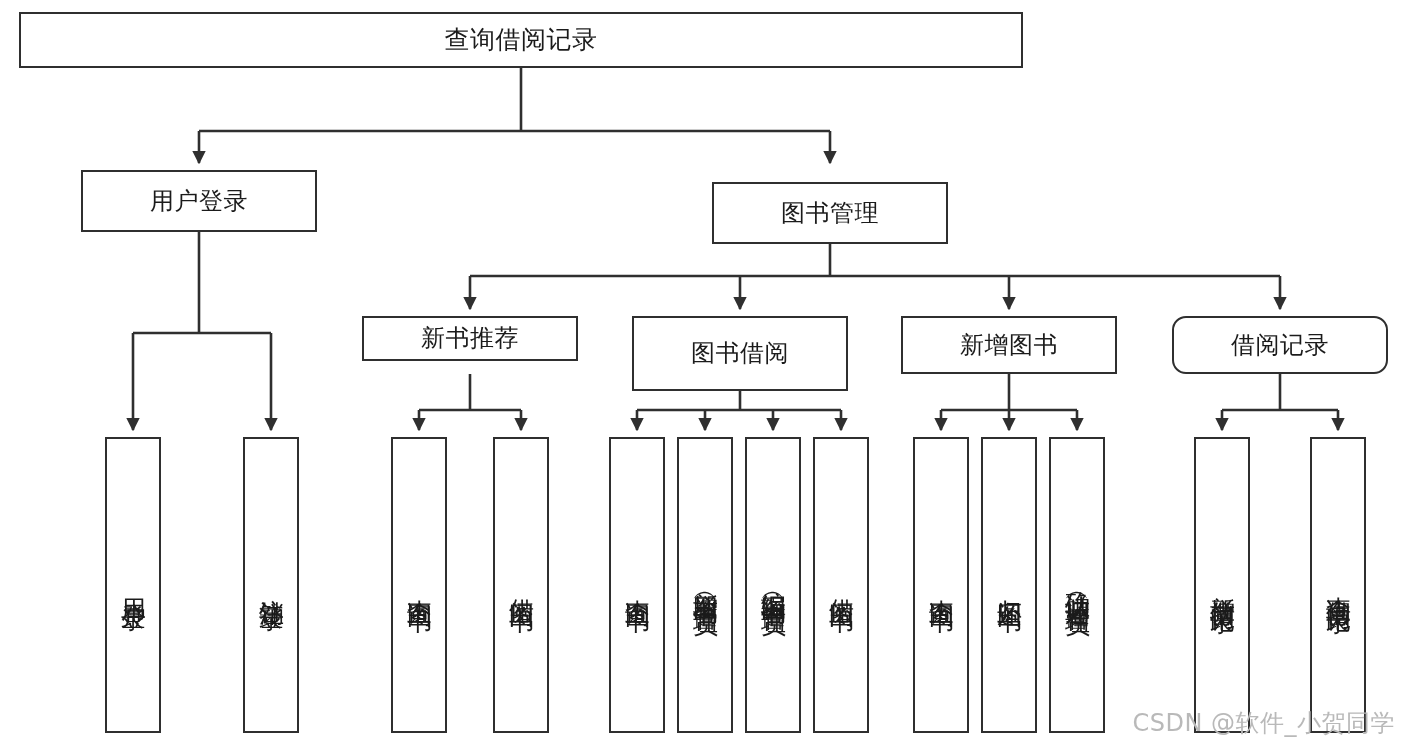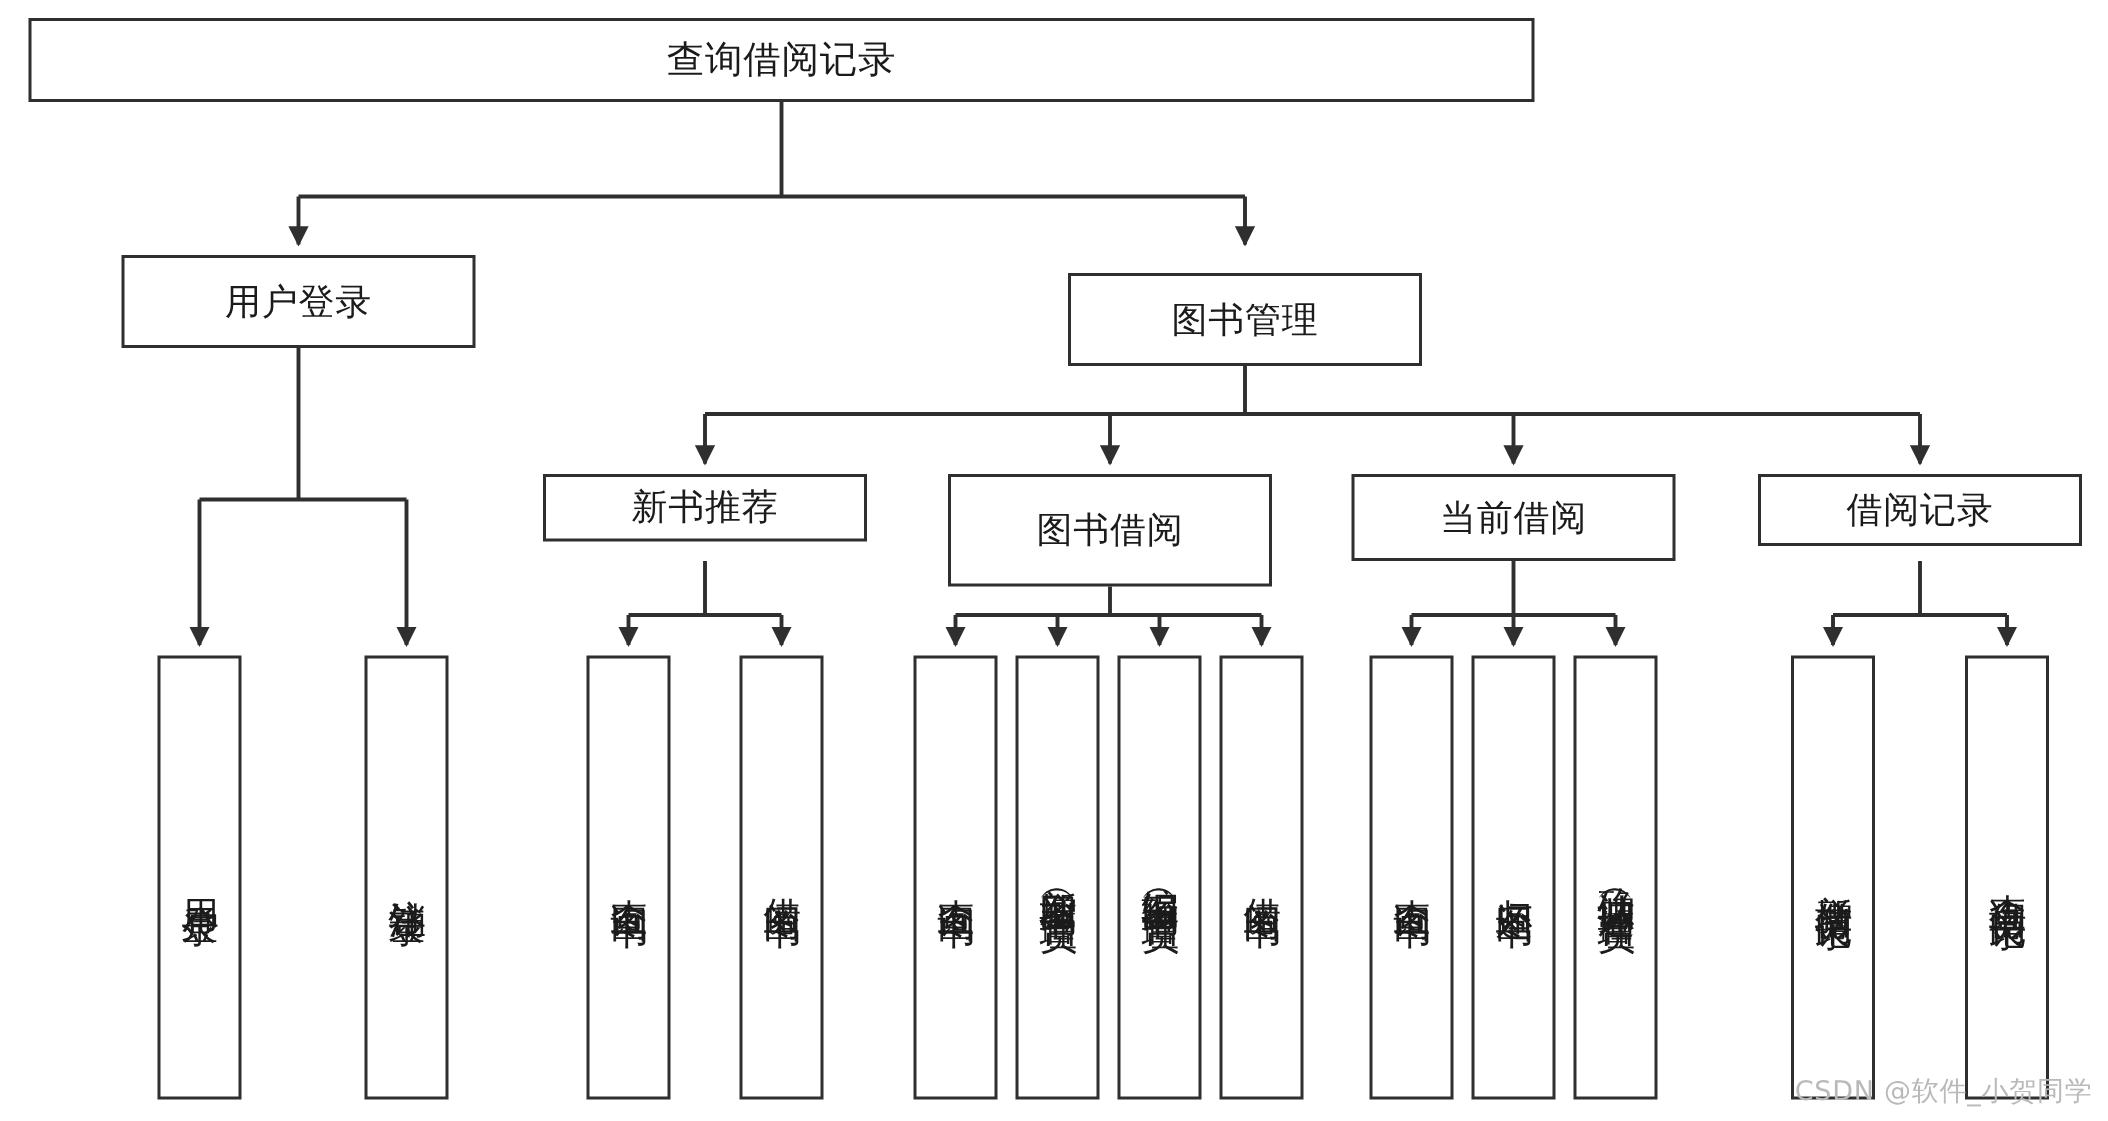--- a/index.html
+++ b/index.html
@@ -60,21 +60,21 @@
     text-orientation: upright;
     font-size: 25px;
     line-height: 1.12;
     letter-spacing: 3px;
     white-space: nowrap;
   }
   .watermark {
     position: absolute;
     right: 10px;
     bottom: 8px;
-    font-size: 18px;
+    font-size: 24px;
     color: #b9b9b9;
     letter-spacing: 0.5px;
     z-index: 3;
     white-space: nowrap;
   }
 </style>
 </head>
 <body>
 
 <div id="canvas">
@@ -143,24 +143,24 @@
 
   <div class="node horizontal" style="left:362px; top:316px; width:216px; height:45px;">
     <span class="node-label">新书推荐</span>
   </div>
 
   <div class="node horizontal" style="left:632px; top:316px; width:216px; height:75px;">
     <span class="node-label">图书借阅</span>
   </div>
 
   <div class="node horizontal" style="left:901px; top:316px; width:216px; height:58px;">
-    <span class="node-label">当前借阅</span>
-  </div>
-
-  <div class="node horizontal" style="left:1172px; top:316px; width:216px; height:48px;">
+    <span class="node-label">新增图书</span>
+  </div>
+
+  <div class="node horizontal" style="left:1172px; top:316px; width:216px; height:58px;border-radius:14px;">
     <span class="node-label">借阅记录</span>
   </div>
 
   <div class="node vertical" style="left:105px; top:437px; width:56px; height:296px;">
     <span class="node-label">用户登录</span>
   </div>
 
   <div class="node vertical" style="left:243px; top:437px; width:56px; height:296px;">
     <span class="node-label">注销登录</span>
   </div>

